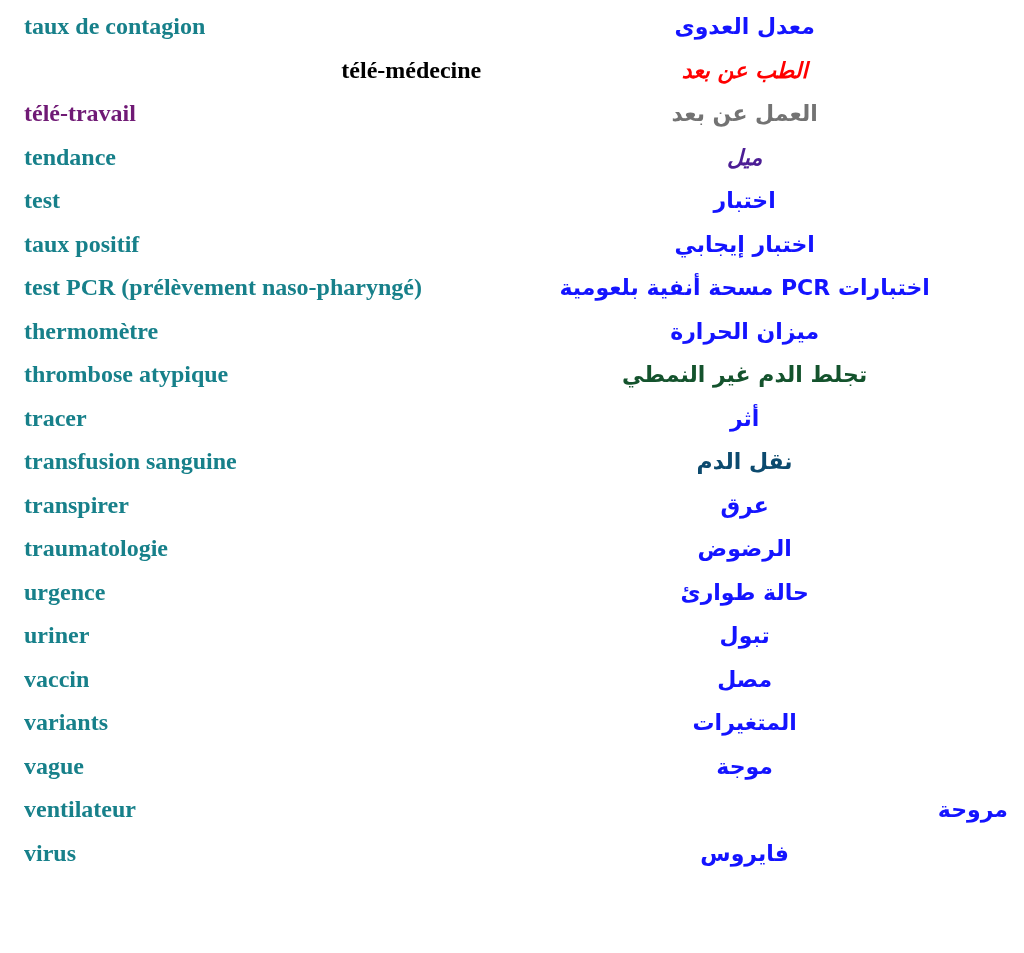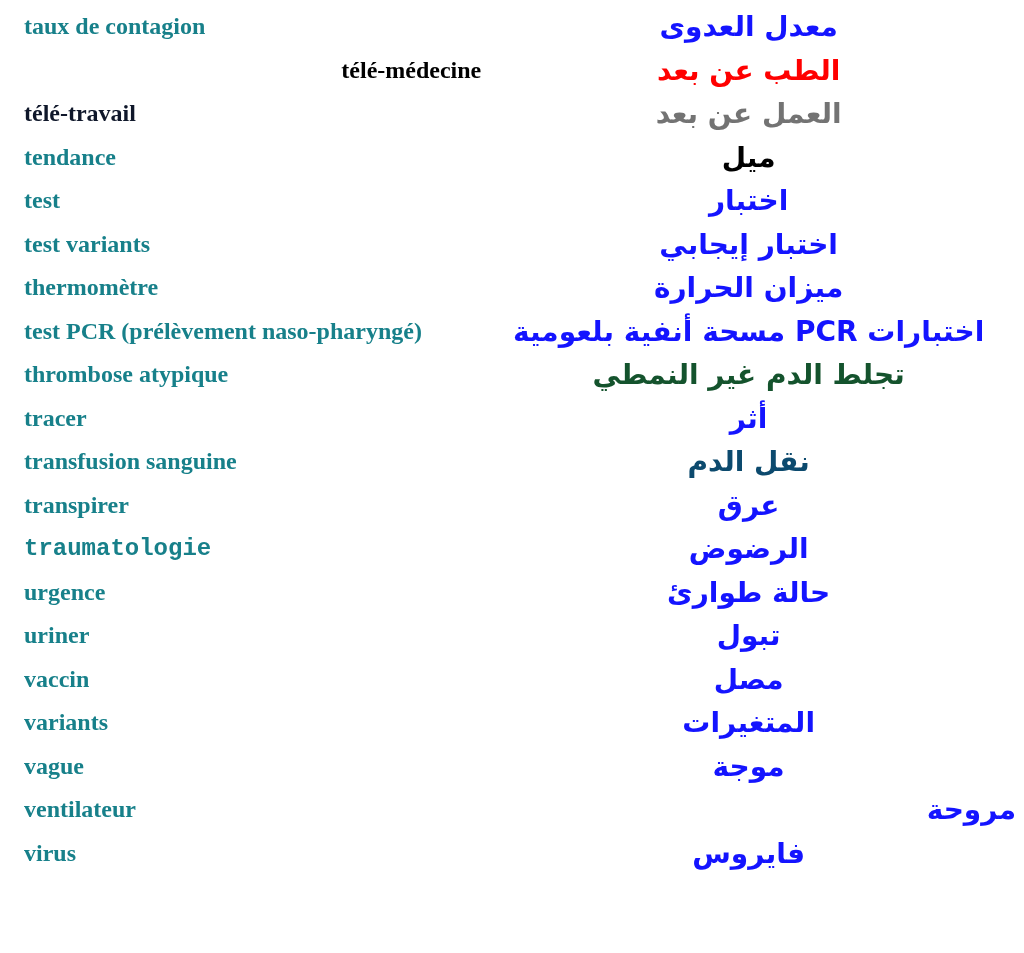--- a/index.html
+++ b/index.html
@@ -29,74 +29,74 @@
     font-family: "Liberation Serif", "DejaVu Serif", serif;
     font-size: 24px;
     font-weight: bold;
     color: #17808a;
     white-space: nowrap;
     text-align: left;
   }
   td.ar-cell {
     width: 53%;
     font-family: "DejaVu Sans", "Liberation Sans", sans-serif;
-    font-size: 28px;
+    font-size: 22px;
     font-weight: bold;
     text-align: center;
     direction: rtl;
     white-space: nowrap;
-    padding-right: 8px;
+    padding-right: 16px;
     color: #1414ff;
   }
   td.ar-cell.red { color: #ff0000; }
   td.ar-cell.blue { color: #1414ff; }
 </style>
 </head>
 <body>
 
 <table class="glossary">
   <tbody>
   <tr>
     <td class="fr-cell" style="color: rgb(23, 128, 138);">taux de contagion</td>
     <td class="ar-cell blue" dir="rtl" lang="ar" style="color: rgb(20, 20, 255);">معدل العدوى</td>
   </tr>
 
   <tr>
     <td class="fr-cell" style="color: #000000; text-align: right;">télé-médecine</td>
-    <td class="ar-cell red" dir="rtl" lang="ar" style="color: rgb(255, 0, 0);">الطب عن بعد</td>
+    <td class="ar-cell red" dir="rtl" lang="ar" style="color: rgb(255, 0, 0); font-style: italic;">الطب عن بعد</td>
   </tr>
 
   <tr>
-    <td class="fr-cell" style="color: #0f172a;">télé-travail</td>
+    <td class="fr-cell" style="color: #701a75;">télé-travail</td>
     <td class="ar-cell red" dir="rtl" lang="ar" style="color: #737373;">العمل عن بعد</td>
   </tr>
 
   <tr>
     <td class="fr-cell" style="color: rgb(23, 128, 138);">tendance</td>
-    <td class="ar-cell blue" dir="rtl" lang="ar" style="color: #000000;">ميل</td>
+    <td class="ar-cell blue" dir="rtl" lang="ar" style="color: #4c1d95; font-style: italic;">ميل</td>
   </tr>
 
   <tr>
     <td class="fr-cell" style="color: rgb(23, 128, 138);">test</td>
     <td class="ar-cell blue" dir="rtl" lang="ar" style="color: rgb(20, 20, 255);">اختبار</td>
   </tr>
 
   <tr>
-    <td class="fr-cell" style="color: rgb(23, 128, 138);">test variants</td>
+    <td class="fr-cell" style="color: rgb(23, 128, 138);">taux positif</td>
     <td class="ar-cell blue" dir="rtl" lang="ar" style="color: rgb(20, 20, 255);">اختبار إيجابي</td>
+  </tr>
+
+  <tr>
+    <td class="fr-cell" style="color: rgb(23, 128, 138);">test PCR (prélèvement naso-pharyngé)</td>
+    <td class="ar-cell blue" dir="rtl" lang="ar" style="color: rgb(20, 20, 255);">اختبارات PCR  مسحة أنفية بلعومية</td>
   </tr>
 
   <tr>
     <td class="fr-cell" style="color: rgb(23, 128, 138);">thermomètre</td>
     <td class="ar-cell blue" dir="rtl" lang="ar" style="color: rgb(20, 20, 255);">ميزان الحرارة</td>
-  </tr>
-
-  <tr>
-    <td class="fr-cell" style="color: rgb(23, 128, 138);">test PCR (prélèvement naso-pharyngé)</td>
-    <td class="ar-cell blue" dir="rtl" lang="ar" style="color: rgb(20, 20, 255);">اختبارات PCR  مسحة أنفية بلعومية</td>
   </tr>
 
 
   <tr>
     <td class="fr-cell" style="color: rgb(23, 128, 138);">thrombose atypique</td>
     <td class="ar-cell blue" dir="rtl" lang="ar" style="color: #14532d;">تجلط الدم غير النمطي</td>
   </tr>
 
   <tr>
     <td class="fr-cell" style="color: rgb(23, 128, 138);">tracer</td>
@@ -107,21 +107,21 @@
     <td class="fr-cell" style="color: rgb(23, 128, 138);">transfusion sanguine</td>
     <td class="ar-cell blue" dir="rtl" lang="ar" style="color: #0c4a6e;">نقل الدم</td>
   </tr>
 
   <tr>
     <td class="fr-cell" style="color: rgb(23, 128, 138);">transpirer</td>
     <td class="ar-cell blue" dir="rtl" lang="ar" style="color: rgb(20, 20, 255);">عرق</td>
   </tr>
 
   <tr>
-    <td class="fr-cell" style="color: rgb(23, 128, 138); font-family: Liberation Mono, monospace;">traumatologie</td>
+    <td class="fr-cell" style="color: rgb(23, 128, 138);">traumatologie</td>
     <td class="ar-cell blue" dir="rtl" lang="ar" style="color: rgb(20, 20, 255);">الرضوض</td>
   </tr>
 
   <tr>
     <td class="fr-cell" style="color: rgb(23, 128, 138); margin-left: 44px;">urgence</td>
     <td class="ar-cell blue" dir="rtl" lang="ar" style="color: rgb(20, 20, 255);">حالة طوارئ</td>
   </tr>
 
   <tr>
     <td class="fr-cell" style="color: rgb(23, 128, 138);">uriner</td>

